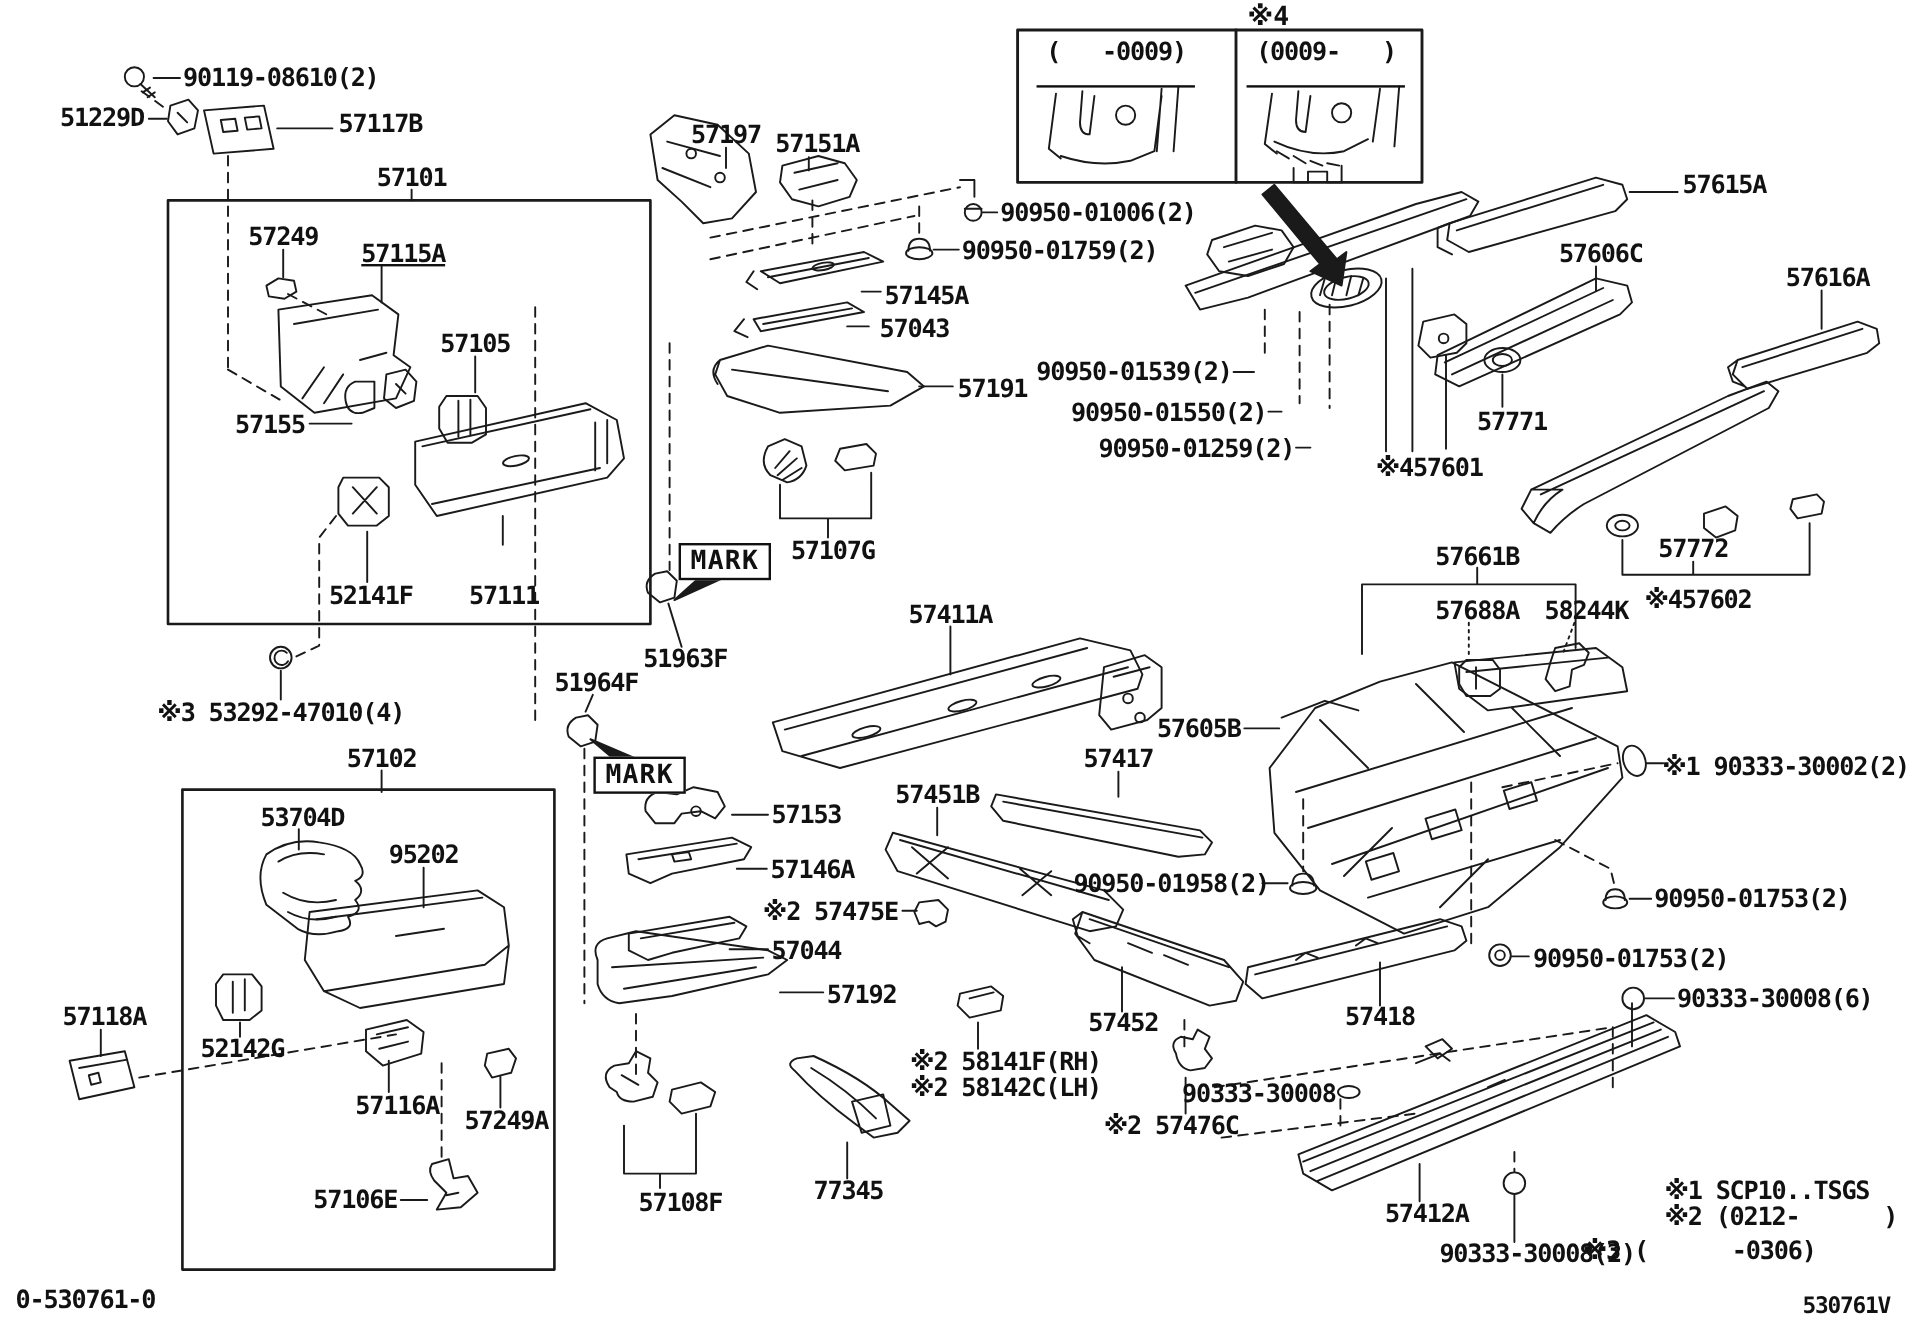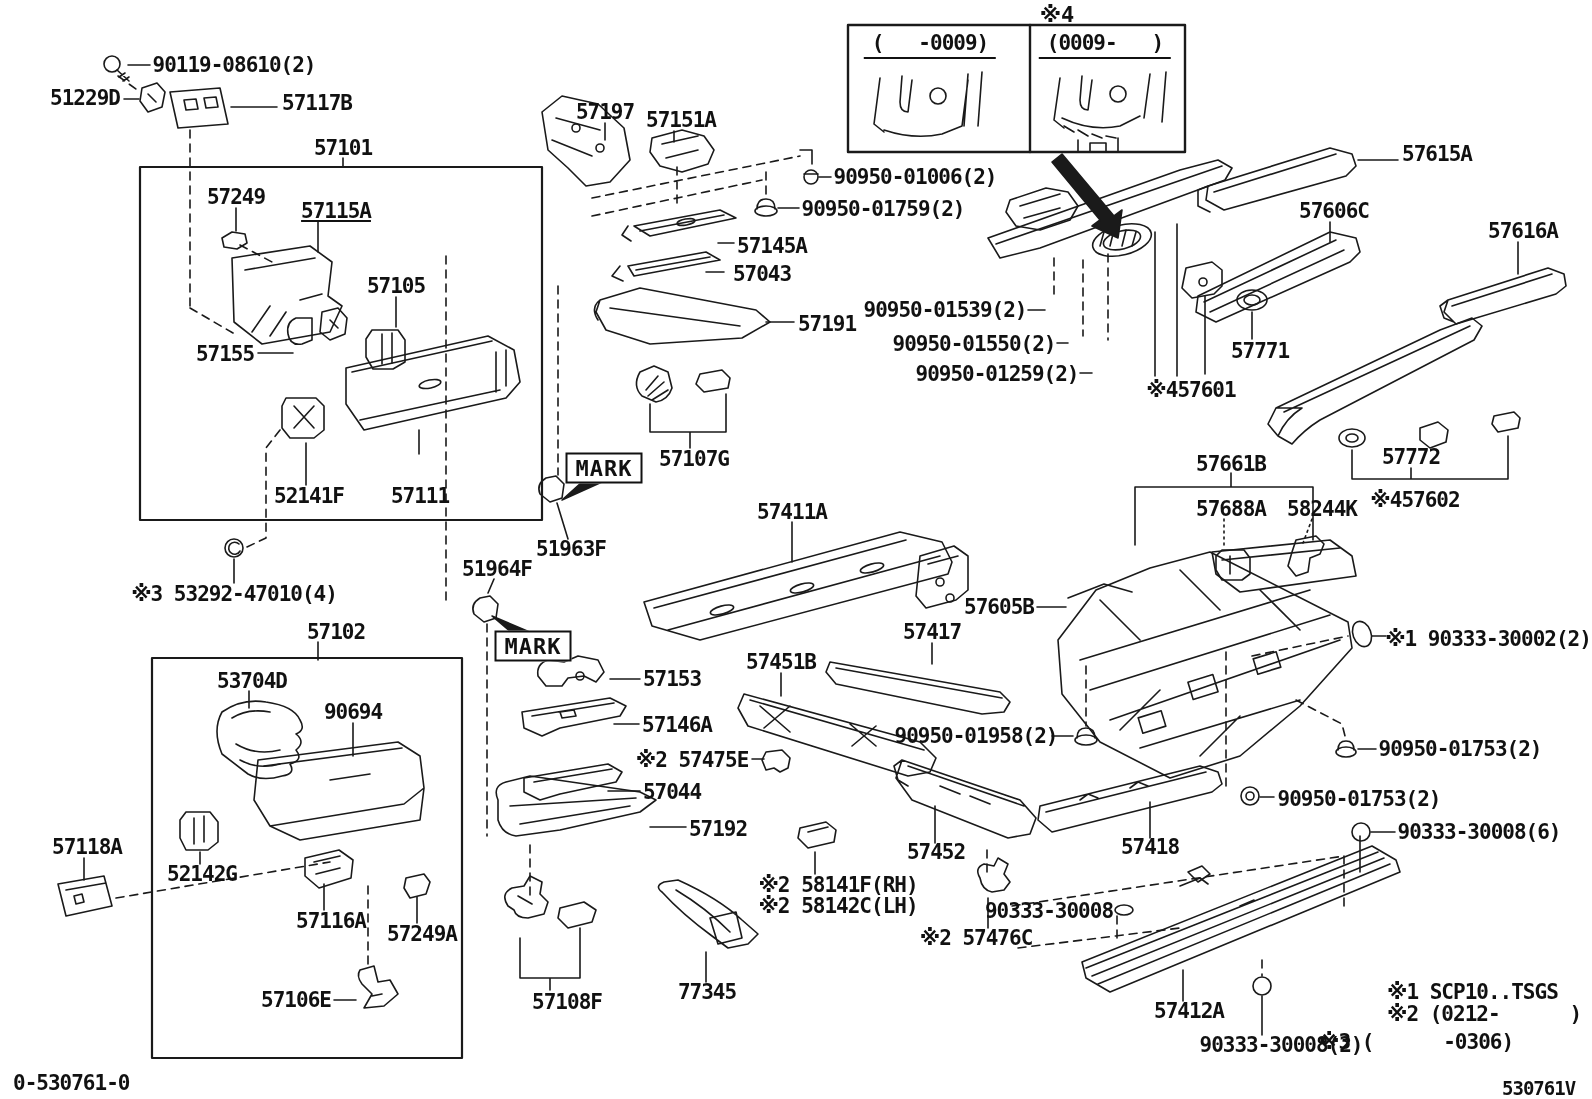--- a/index.html
+++ b/index.html
@@ -5,21 +5,21 @@
   html,body{margin:0;padding:0;background:#fff;}
   #stage{position:relative;width:1592px;height:1099px;background:#fff;overflow:hidden;
          font-family:"DejaVu Sans Mono","DejaVu Sans",monospace;color:#111;}
   #art{position:absolute;left:0;top:0;}
   #labels{position:absolute;left:0;top:0;width:100%;height:100%;}
   .plabel{position:absolute;transform:translate(-50%,-50%);white-space:pre;
           font:bold 21px "DejaVu Sans Mono","DejaVu Sans",monospace;letter-spacing:-1px;color:#111;}
   .mark-box{position:absolute;transform:translate(-50%,-50%);border:2.5px solid #111;background:#fff;
           font:bold 22px "DejaVu Sans Mono","DejaVu Sans",monospace;letter-spacing:1px;padding:1px 8px;color:#111;}
   .inset-title{position:absolute;transform:translate(-50%,0);font:bold 22px "DejaVu Sans Mono","DejaVu Sans",monospace;color:#111;}
-  .inset-header{position:absolute;transform:translate(-50%,0);border-bottom:2.5px solid #111;padding:0 8px 2px 8px;
+  .inset-header{position:absolute;transform:translate(-50%,0);border-bottom:2.5px solid #111;padding:0 8px 16px 8px;
           font:bold 21px "DejaVu Sans Mono","DejaVu Sans",monospace;letter-spacing:-1px;white-space:pre;color:#111;}
   .note{position:absolute;font:bold 21px "DejaVu Sans Mono","DejaVu Sans",monospace;letter-spacing:-1px;white-space:pre;color:#111;}
   .code{position:absolute;font:bold 21px "DejaVu Sans Mono","DejaVu Sans",monospace;letter-spacing:-1px;color:#111;}
   .code.small{font-size:19px;}
 </style>
 </head>
 <body>
 
 <div id="stage">
 
@@ -238,23 +238,23 @@
       <div class="plabel" style="left: 85px; top: 98px;">51229D</div>
       <div class="plabel" style="left: 317px; top: 103px;">57117B</div>
       <div class="plabel" style="left: 343px; top: 148px;">57101</div>
       <div class="plabel" style="left: 236px; top: 197px;">57249</div>
       <div class="plabel" style="left: 336px; top: 211px; text-decoration: underline;">57115A</div>
       <div class="plabel" style="left: 396px; top: 286px;">57105</div>
       <div class="plabel" style="left: 225px; top: 354px;">57155</div>
       <div class="plabel" style="left: 420px; top: 466px; margin-top: 30px;">57111</div>
       <div class="plabel" style="left: 309px; top: 496px;">52141F</div>
       <div class="plabel" style="left: 234px; top: 594px;">※3 53292-47010(4)</div>
-      <div class="plabel" style="left: 318px; top: 632px; margin-left: 18px;">57102</div>
+      <div class="plabel" style="left: 318px; top: 632px;">57102</div>
       <div class="plabel" style="left: 252px; top: 681px;">53704D</div>
-      <div class="plabel" style="left: 353px; top: 712px;">90694</div>
+      <div class="plabel" style="left: 353px; top: 712px;">95202</div>
       <div class="plabel" style="left: 87px; top: 847px;">57118A</div>
       <div class="plabel" style="left: 202px; top: 874px;">52142G</div>
       <div class="plabel" style="left: 331px; top: 921px;">57116A</div>
       <div class="plabel" style="left: 422px; top: 934px;">57249A</div>
       <div class="plabel" style="left: 296px; top: 1000px;">57106E</div>
       <div class="plabel" style="left: 605px; top: 112px;">57197</div>
       <div class="plabel" style="left: 681px; top: 120px;">57151A</div>
       <div class="plabel" style="left: 915px; top: 177px;">90950-01006(2)</div>
       <div class="plabel" style="left: 883px; top: 209px;">90950-01759(2)</div>
       <div class="plabel" style="left: 772px; top: 246px;">57145A</div>

